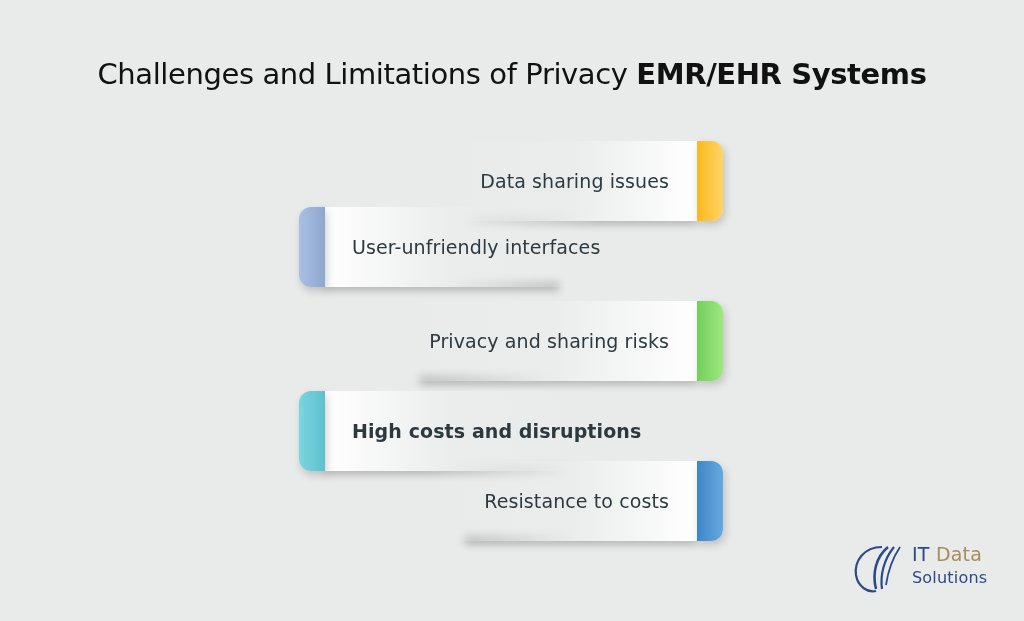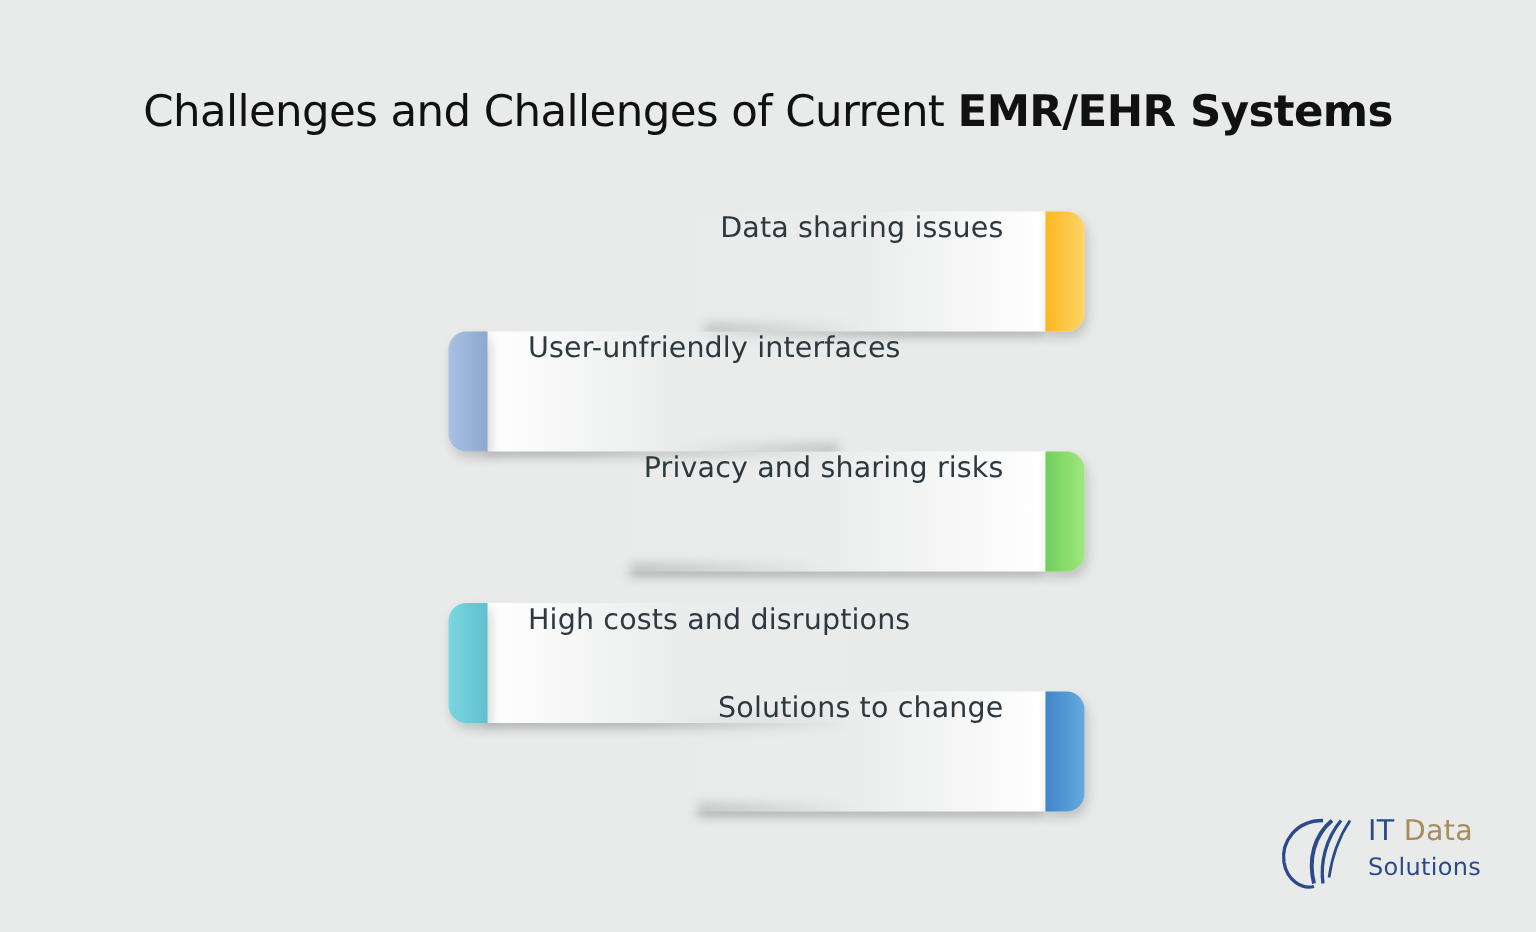--- a/index.html
+++ b/index.html
@@ -24,21 +24,21 @@
   .card {
     position: absolute;
     height: 80px;
     display: flex;
     align-items: center;
   }
   .card .body {
     position: absolute;
     top: 0; bottom: 0;
     display: flex;
-    align-items: flex-start;
+    align-items: center;
   }
   .card.right .body {
     right: 26px;
     left: 0;
     justify-content: flex-end;
     padding-right: 28px;
     background: linear-gradient(90deg, rgba(233,234,234,0) 0%, #ebecec 55%, #ffffff 100%);
   }
   .card.left .body {
     left: 26px;
@@ -95,58 +95,58 @@
     left: 60px; top: 27px;
     font-size: 16px;
     color: #2a4a8a;
     white-space: nowrap;
     letter-spacing: 0.2px;
   }
 </style>
 </head>
 <body>
 
-<h1 class="title"><span>Challenges and Challenges of Current </span><span class="bold">EMR/EHR Systems</span></h1>
+<h1 class="title"><span>Challenges and Limitations of Privacy </span><span class="bold">EMR/EHR Systems</span></h1>
 
 <div class="card right" style="left:430px; top:141px; width:293px;">
   <div class="shadow"></div>
   <div class="body">
     <span class="label">Data sharing issues</span>
   </div>
   <div class="accent" style="background: linear-gradient(90deg,#fbb81e,#ffd466);"></div>
 </div>
 
-<div class="card left" style="left:299px; top:221px; width:300px;">
+<div class="card left" style="left:299px; top:207px; width:300px;">
   <div class="shadow"></div>
   <div class="body">
     <span class="label">User-unfriendly interfaces</span>
   </div>
   <div class="accent" style="background: linear-gradient(90deg,#a9c0e4,#8ea7cd);"></div>
 </div>
 
 <div class="card right" style="left:380px; top:301px; width:343px;">
   <div class="shadow"></div>
   <div class="body">
     <span class="label">Privacy and sharing risks</span>
   </div>
   <div class="accent" style="background: linear-gradient(90deg,#72cf5c,#9ee87e);"></div>
 </div>
 
-<div class="card left" style="left:299px; top:402px; width:305px;">
+<div class="card left" style="left:299px; top:391px; width:305px;font-weight:bold;">
   <div class="shadow"></div>
   <div class="body">
     <span class="label">High costs and disruptions</span>
   </div>
   <div class="accent" style="background: linear-gradient(90deg,#7ad6e0,#5fc0cd);"></div>
 </div>
 
 <div class="card right" style="left:425px; top:461px; width:298px;">
   <div class="shadow"></div>
   <div class="body">
-    <span class="label">Solutions to change</span>
+    <span class="label">Resistance to costs</span>
   </div>
   <div class="accent" style="background: linear-gradient(90deg,#3f86c8,#64a9de);"></div>
 </div>
 
 <div class="logo">
   <svg width="58" height="56" viewBox="0 0 58 56">
     <path d="M30 6 C12 6 2 20 4 34 C6 46 16 52 24 50" fill="none" stroke="#2a4a8a" stroke-width="2.2"></path>
     <path d="M36 6 C24 16 20 32 24 48" fill="none" stroke="#2a4a8a" stroke-width="2.6"></path>
     <path d="M42 6 C32 18 28 34 30 48" fill="none" stroke="#2a4a8a" stroke-width="2.2"></path>
     <path d="M48 6 C40 18 36 30 34 44" fill="none" stroke="#2a4a8a" stroke-width="1.8"></path>

